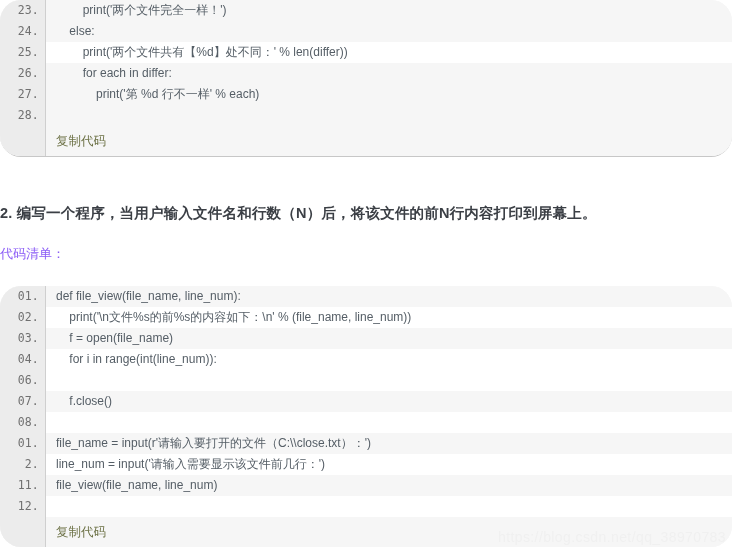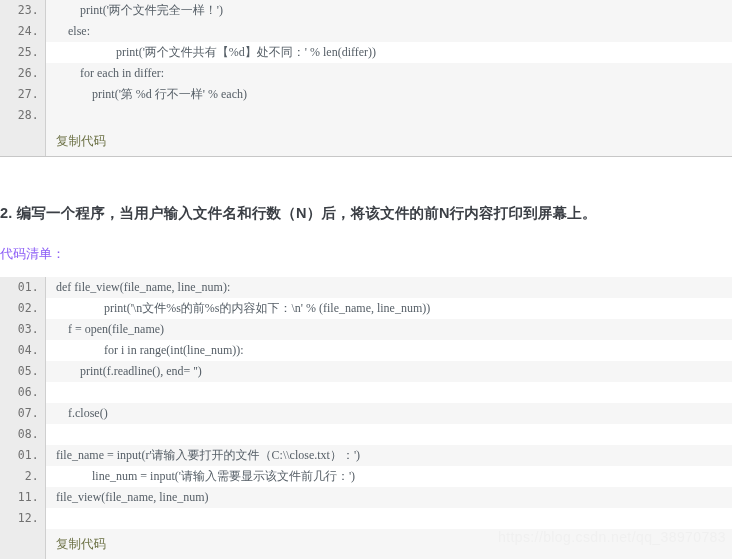--- a/index.html
+++ b/index.html
@@ -22,58 +22,58 @@
   }
 
   
   .code-block {
     position: absolute;
     left: 0;
     width: 732px;
     background: #f6f6f6;
     border-bottom: 1px solid #c7c7c7;
     overflow: hidden;
+    border-radius: 21px;
   }
   .code-block.no-bottom-border { border-bottom: none; }
 
   .code-inner {
     display: block;
     width: 100%;
   }
 
   .code-row {
     display: flex;
     align-items: stretch;
     height: 21px;
     background: #f6f6f6;
   }
   .code-row.alt {
     background: #ffffff;
-    gap: 36px;
   }
 
   .gutter {
     flex: 0 0 46px;
     width: 46px;
     background: #ececec;
     border-right: 1px solid #cfcfcf;
     text-align: right;
     padding-right: 6px;
     font-family: "DejaVu Sans Mono", "Liberation Mono", monospace;
     font-size: 11.5px;
     line-height: 21px;
     color: #707070;
     user-select: none;
     letter-spacing: 0.2px;
   }
 
   .code-text {
     flex: 1 1 auto;
     padding-left: 10px;
-    font-family: Liberation Serif, serif;
+    font-family: Liberation Sans, sans-serif;
     font-size: 12px;
     line-height: 21px;
     color: #555e66;
     white-space: pre;
     letter-spacing: 0px;
   }
 
   
   .copy-row {
     display: flex;
@@ -160,41 +160,37 @@
     <div class="copy-row">
       <div class="gutter"></div>
       <div class="copy-label">复制代码</div>
     </div>
   </div>
 
   <div class="prose-heading" id="sec2-heading" style="top:202px;">2. 编写一个程序，当用户输入文件名和行数（N）后，将该文件的前N行内容打印到屏幕上。</div>
 
   <div class="prose-line" id="sec2-sub" style="top:244px;">代码清单：</div>
 
-  <div class="code-block no-bottom-border" id="block2" style="top:277px;">
+  <div class="code-block no-bottom-border" id="block2" style="top:286px;">
     <div class="code-inner" id="block2-rows">
         <div class="code-row">
           <div class="gutter">01.</div>
           <div class="code-text">def file_view(file_name, line_num):</div>
         </div>
         <div class="code-row alt">
           <div class="gutter">02.</div>
           <div class="code-text">    print('\n文件%s的前%s的内容如下：\n' % (file_name, line_num))</div>
         </div>
         <div class="code-row">
           <div class="gutter">03.</div>
           <div class="code-text">    f = open(file_name)</div>
         </div>
         <div class="code-row alt">
           <div class="gutter">04.</div>
           <div class="code-text">    for i in range(int(line_num)):</div>
-        </div>
-        <div class="code-row">
-          <div class="gutter">05.</div>
-          <div class="code-text">        print(f.readline(), end= '')</div>
         </div>
         <div class="code-row alt">
           <div class="gutter">06.</div>
           <div class="code-text"></div>
         </div>
         <div class="code-row">
           <div class="gutter">07.</div>
           <div class="code-text">    f.close()</div>
         </div>
         <div class="code-row alt">

